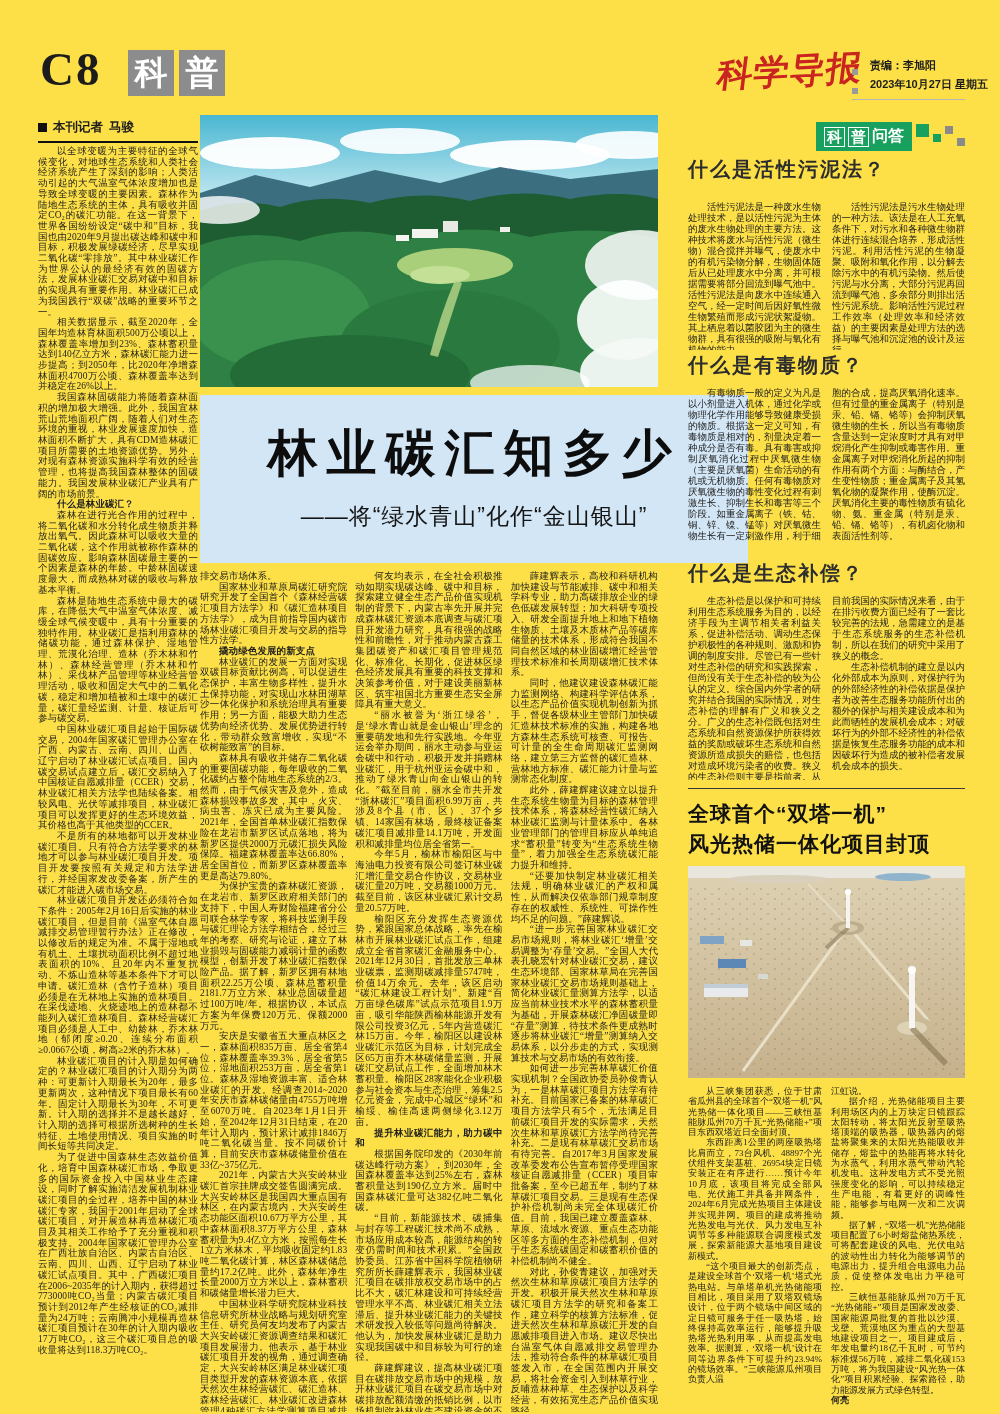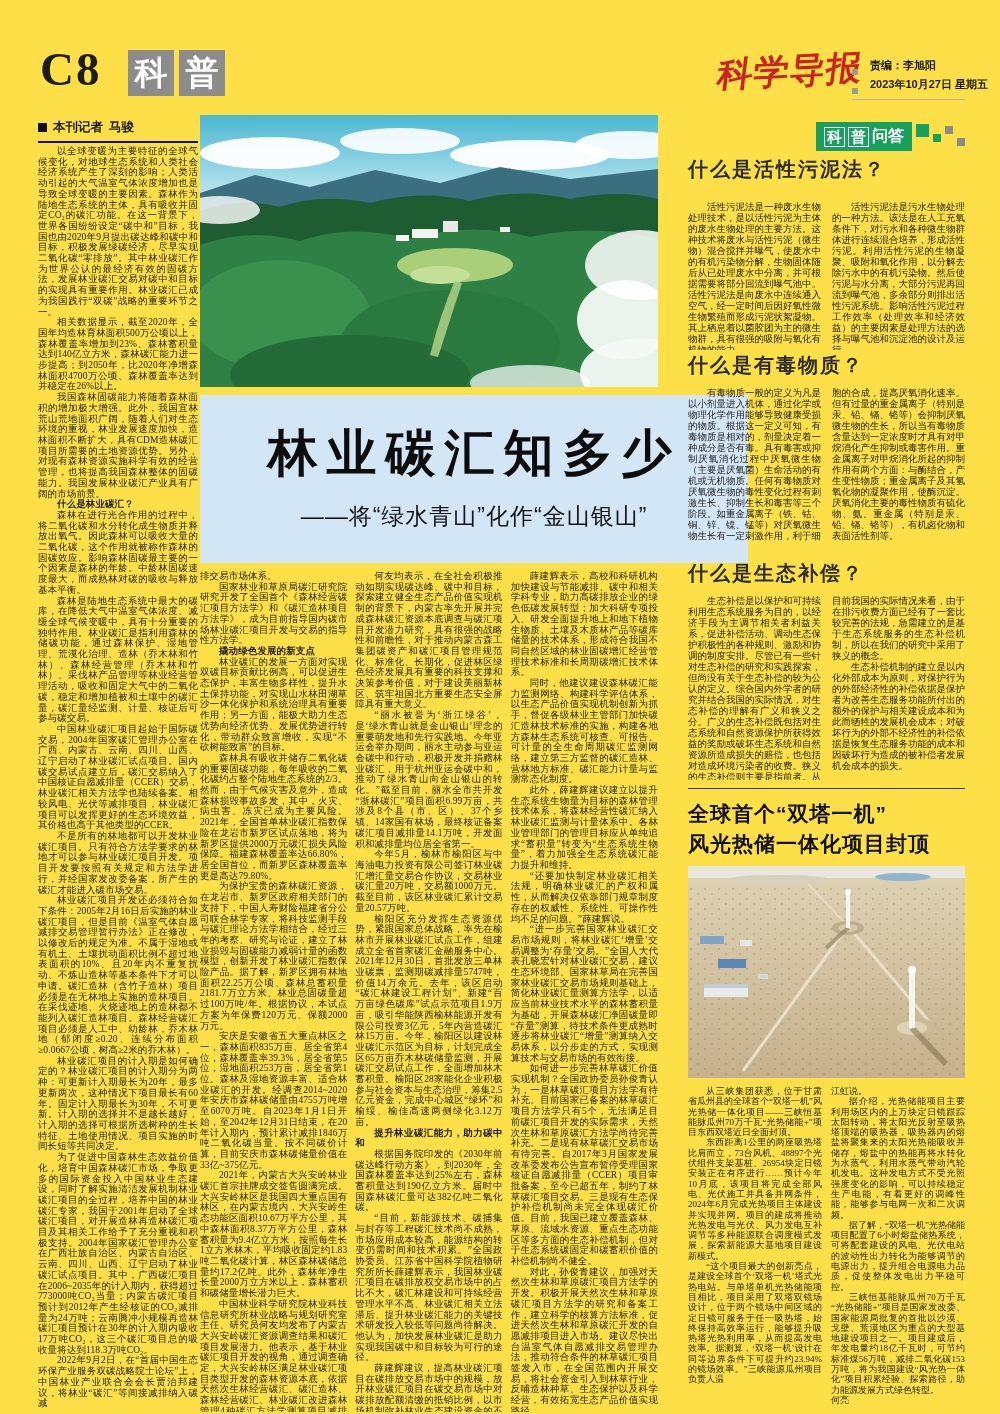--- a/index.html
+++ b/index.html
@@ -53,21 +53,21 @@
   .qbody p.ni{text-indent:0;}
   .divider{position:absolute;left:688px;top:788px;width:277px;height:1px;background:#3a3a3a;}
   
   .newshead{position:absolute;left:688px;top:799px;font-family:"Liberation Sans","DejaVu Sans",sans-serif;
         font-weight:bold;font-size:21px;line-height:30px;letter-spacing:1px;color:#111;}
   .photo-news{position:absolute;left:688px;top:866px;width:277px;height:212px;overflow:hidden;}
   .newsbody{position:absolute;left:688px;top:1086px;width:277px;height:324px;display:flex;gap:9px;overflow:hidden;}
   .newsbody .nc{width:134px;overflow:hidden;}
   .newsbody p{margin:0;font-size:9px;line-height:10.3px;text-align:justify;text-indent:2em;}
   .newsbody p.ni{text-indent:0;}
-  .author{text-align:right;font-weight:normal;text-indent:0 !important;}
+  .author{text-align:right;font-weight:bold;text-indent:0 !important;}
 </style>
 </head>
 <body>
 
 <div class="page">
 
   <div class="edition">C8</div>
   <div class="secbadge">
     <div class="bx">科</div>
     <div class="bx">普</div>
@@ -95,21 +95,20 @@
     <p>相关数据显示，截至2020年，全国年均造林育林面积500万公顷以上，森林覆盖率增加到23%、森林蓄积量达到140亿立方米，森林碳汇能力进一步提高；到2050年，比2020年净增森林面积4700万公顷、森林覆盖率达到并稳定在26%以上。</p>
     <p>我国森林固碳能力将随着森林面积的增加极大增强。此外，我国宜林荒山荒地面积广阔，随着人们对生态环境的重视，林业发展速度加快，造林面积不断扩大，具有CDM造林碳汇项目所需要的土地资源优势。另外，对现有森林资源实施科学有效的经营管理，也将提高我国森林整体的固碳能力。我国发展林业碳汇产业具有广阔的市场前景。</p>
     <p class="subhead">什么是林业碳汇？</p>
     <p>森林在进行光合作用的过程中，将二氧化碳和水分转化成生物质并释放出氧气。因此森林可以吸收大量的二氧化碳，这个作用就被称作森林的固碳效应。影响森林固碳最主要的一个因素是森林的年龄。中龄林固碳速度最大，而成熟林对碳的吸收与释放基本平衡。</p>
     <p>森林是陆地生态系统中最大的碳库，在降低大气中温室气体浓度、减缓全球气候变暖中，具有十分重要的独特作用。林业碳汇是指利用森林的储碳功能，通过森林保护、湿地管理、荒漠化治理、造林（乔木林和竹林）、森林经营管理（乔木林和竹林）、采伐林产品管理等林业经营管理活动，吸收和固定大气中的二氧化碳，稳定和增加植被和土壤中的碳汇量，碳汇量经监测、计量、核证后可参与碳交易。</p>
     <p>中国林业碳汇项目起始于国际碳交易，2004年国家碳汇管理办公室在广西、内蒙古、云南、四川、山西、辽宁启动了林业碳汇试点项目。国内碳交易试点建立后，碳汇交易纳入了中国核证自愿减排量（CCER）交易，林业碳汇相关方法学也陆续备案。相较风电、光伏等减排项目，林业碳汇项目可以发挥更好的生态环境效益，其价格也高于其他类型的CCER。</p>
     <p>不是所有的林地都可以开发林业碳汇项目。只有符合方法学要求的林地才可以参与林业碳汇项目开发。项目开发要按照有关规定和方法学进行，并经国家发改委备案，所产生的碳汇才能进入碳市场交易。</p>
     <p>林业碳汇项目开发还必须符合如下条件：2005年2月16日后实施的林业碳汇项目，但是目前《温室气体自愿减排交易管理暂行办法》正在修改，以修改后的规定为准。不属于湿地或有机土、土壤扰动面积比例不超过地表面积的10%、且20年内不重复扰动、不炼山造林等基本条件下才可以申请。碳汇造林（含竹子造林）项目必须是在无林地上实施的造林项目。在采伐迹地、火烧迹地上的造林都不能列入碳汇造林项目。森林经营碳汇项目必须是人工中、幼龄林，乔木林地（郁闭度≥0.20、连续分布面积≥0.0667公顷，树高≥2米的乔木林）。</p>
     <p>林业碳汇项目的计入期是如何确定的？林业碳汇项目的计入期分为两种：可更新计入期最长为20年，最多更新两次，这种情况下项目最长有60年。固定计入期最长为30年，不可更新。计入期的选择并不是越长越好，计入期的选择可根据所选树种的生长特征、土地使用情况、项目实施的时间长短等共同决定。</p>
     <p>为了促进中国森林生态效益价值化，培育中国森林碳汇市场，争取更多的国际资金投入中国林业生态建设，同时了解实施清洁发展机制林业碳汇项目的全过程，培养中国的林业碳汇专家，我国于2001年启动了全球碳汇项目，对开展造林再造林碳汇项目及其相关工作给予了充分重视和积极支持。2004年国家碳汇管理办公室在广西壮族自治区、内蒙古自治区、云南、四川、山西、辽宁启动了林业碳汇试点项目。其中，广西碳汇项目在2006~2035年的计入期内，获得超过773000吨CO₂当量；内蒙古碳汇项目预计到2012年产生经核证的CO₂减排量为24万吨；云南腾冲小规模再造林碳汇项目预计在30年的计入期内吸收17万吨CO₂，这三个碳汇项目总的吸收量将达到118.3万吨CO₂。</p>
-    <p>2022年9月2日，在“首届中国生态环保产业服务双碳战略院士论坛”上，中国林业产业联合会会长贾治邦建议，将林业“碳汇”等间接减排纳入碳减</p>
   </div>
 
   <div class="photo-main">
     <svg width="458" height="272" viewBox="0 0 458 272" xmlns="http://www.w3.org/2000/svg">
       <defs>
         <linearGradient id="sky" x1="0" y1="0" x2="0" y2="1">
           <stop offset="0" stop-color="#49b7d2"></stop>
             <stop offset="1" stop-color="#d9f1f6"></stop>
         </linearGradient>
       </defs>

